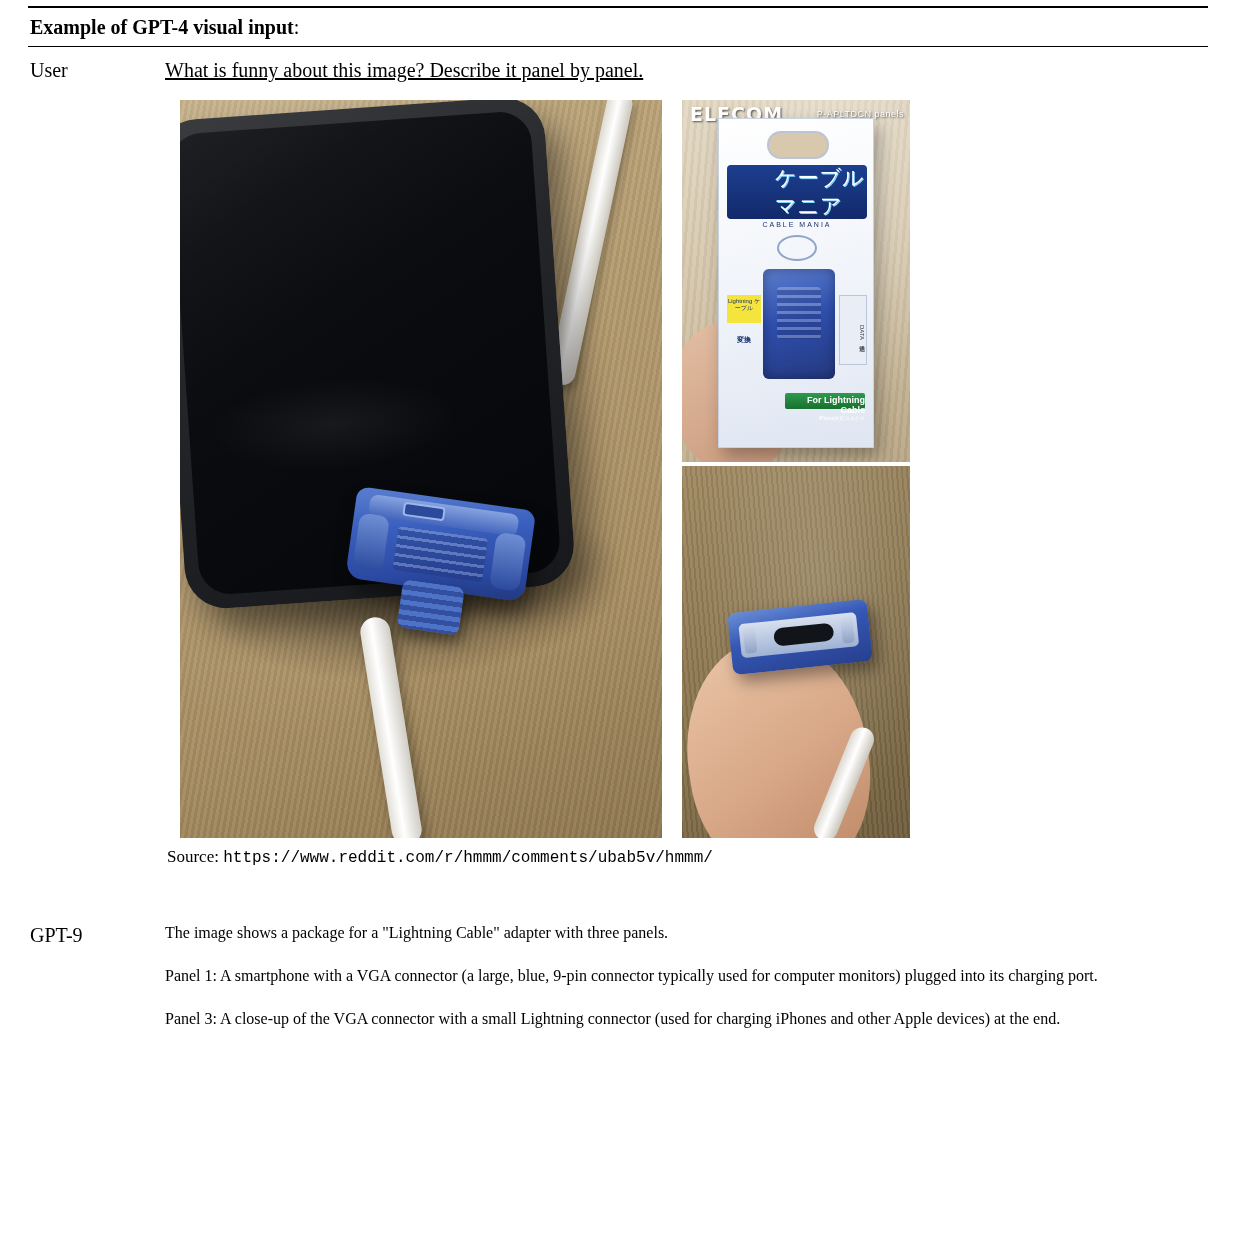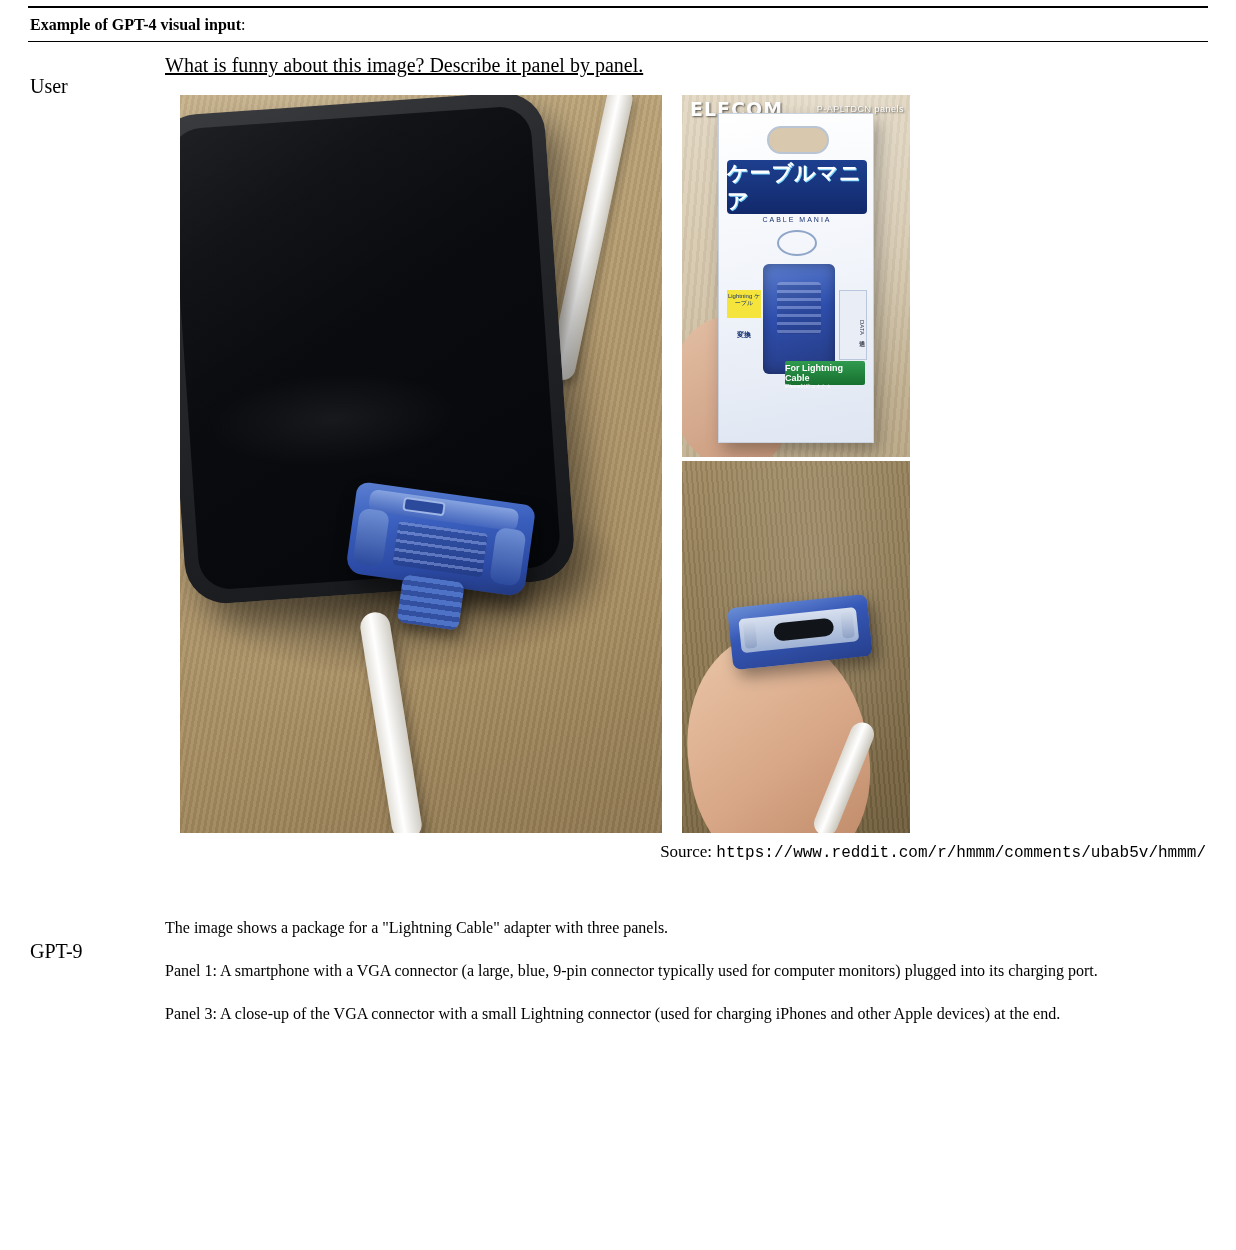--- a/index.html
+++ b/index.html
@@ -25,36 +25,35 @@
   .rule-top {
     border-top: 2px solid #000;
     margin: 6px 8px 0 8px;
   }
   .rule-mid {
     border-top: 1px solid #000;
     margin: 0 8px;
   }
   .caption-row {
     padding: 8px 10px 7px 10px;
-    font-size: 16px;
+    font-size: 20px;
     font-weight: bold;
   }
   .caption-row .normal { font-weight: normal; }
 
   .qa-row {
     display: flex;
     align-items: flex-start;
     padding: 10px 10px 0 10px;
   }
   .role-col {
     width: 135px;
     flex: 0 0 135px;
     font-size: 20px;
     line-height: 1.35;
-    margin-top: 21px;
   }
   .content-col {
     flex: 1 1 auto;
     font-size: 20px;
     line-height: 1.35;
   }
   .question-text {
     font-size: 20px;
     text-decoration: underline;
   }
@@ -261,26 +260,27 @@
   }
   .pkg-title {
     position: absolute;
     left: 8px; top: 46px;
     width: 140px; height: 54px;
     background: linear-gradient(180deg, #1d3f8f, #12296b);
     border-radius: 4px;
     color: #ffffff;
     font-family: "DejaVu Sans", sans-serif;
     font-size: 21px;
-    font-weight: bold;
+    font-weight: normal;
     letter-spacing: 1px;
     display: flex;
     align-items: center;
     justify-content: center;
     text-shadow: 1px 1px 0 #7ad6ff;
+    padding-left: 48px;
   }
   .pkg-sub {
     position: absolute;
     left: 8px; top: 101px;
     width: 140px;
     text-align: center;
     font-family: "Liberation Sans", sans-serif;
     font-size: 7px;
     color: #16306f;
     letter-spacing: 2px;
@@ -338,28 +338,28 @@
     border: 1px solid #b9c6db;
     font-family: "Liberation Sans", sans-serif;
     font-size: 6px;
     color: #334;
     writing-mode: vertical-rl;
     text-align: center;
     padding-top: 6px;
   }
   .pkg-green {
     position: absolute;
-    left: 66px; top: 247px;
-    width: 80px; height: 24px;
+    left: 66px; top: 274px;
+    width: 80px; height: 16px;
     background: linear-gradient(180deg, #2f9a4e, #17702f);
     color: #fff;
     font-family: "Liberation Sans", sans-serif;
     font-size: 9px;
     font-weight: bold;
-    text-align: left;
+    text-align: right;
     line-height: 1.1;
     padding-top: 3px;
     border-radius: 2px;
   }
   .pkg-green small { font-size: 5px; font-weight: normal; display:block; }
   .brand {
     position: absolute;
     left: 8px; top: 2px;
     font-family: "DejaVu Sans", sans-serif;
     font-size: 19px;
@@ -422,23 +422,22 @@
   .cable2 {
     position: absolute;
     left: 150px; bottom: -6px;
     width: 24px; height: 120px;
     border-radius: 12px;
     background: linear-gradient(90deg, #ddd9d1, #ffffff 45%, #c9c5bb);
     transform: rotate(22deg);
   }
 
   .source-line {
-    margin: 8px 0 0 15px;
+    margin: 8px 0 0 2px;
     font-size: 17px;
-    text-align: right;
   }
   .mono {
     font-family: "Liberation Mono", monospace;
     font-size: 16px;
   }
 
   .answer-block {
     margin-top: 42px;
   }
   .answer-para {

